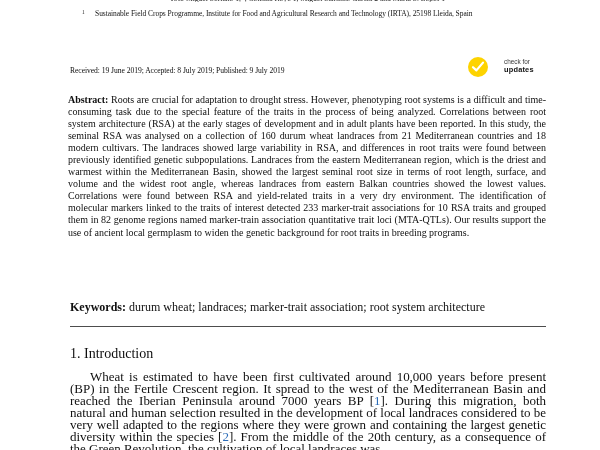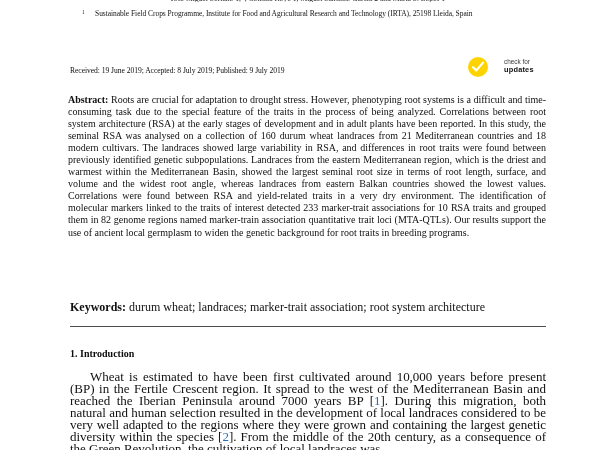--- a/index.html
+++ b/index.html
@@ -149,23 +149,23 @@
     top: 326px;
     height: 1px;
     background: #4d4d4d;
   }
 
   
   .section-heading {
     position: absolute;
     left: 62px;
     top: 348px;
-    font-size: 10px;
+    font-size: 14px;
     line-height: 12px;
-    font-weight: bold;
+    font-weight: normal;
     color: #0d0d0d;
   }
   .intro-body {
     position: absolute;
     left: 62px;
     right: 62px;
     top: 371px;
     font-size: 13px;
     line-height: 12.05px;
     text-align: justify;

